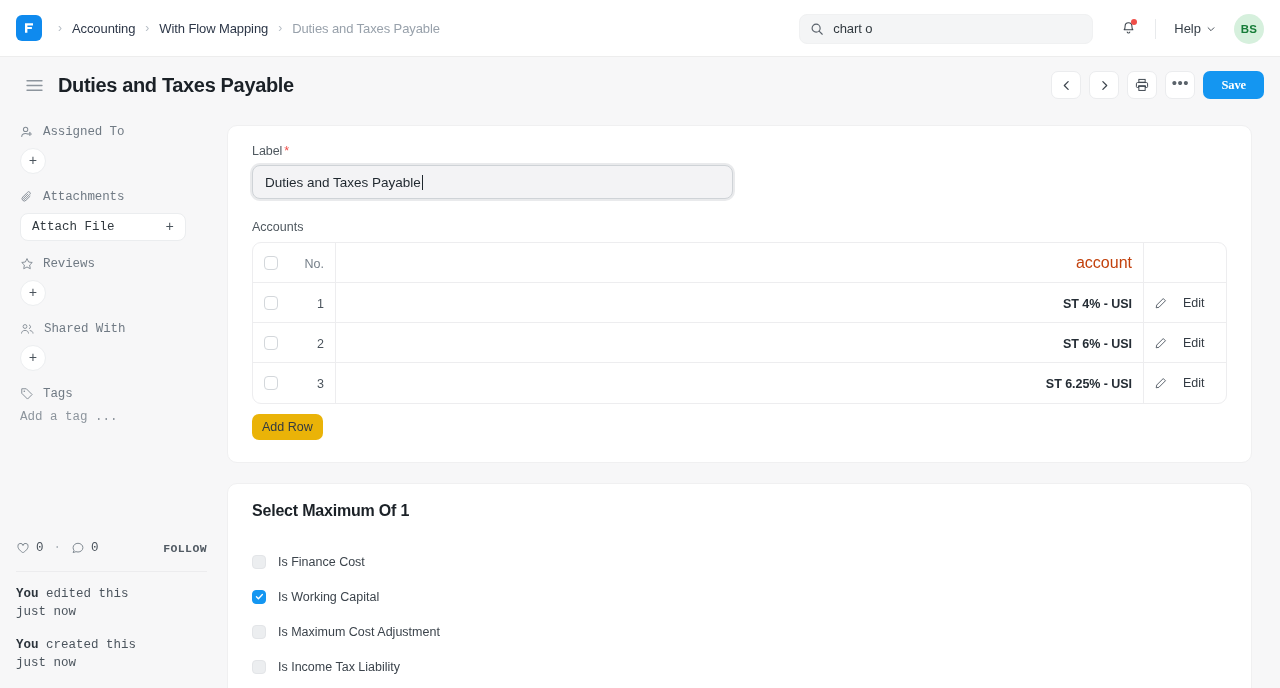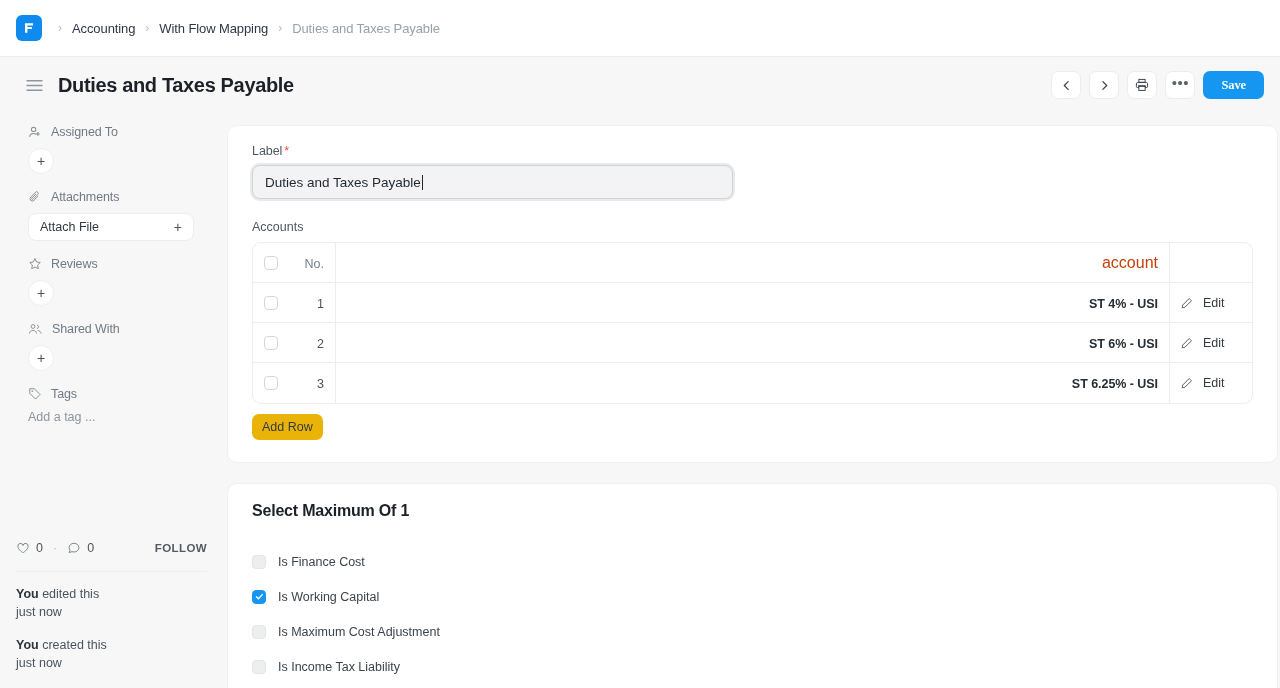--- a/index.html
+++ b/index.html
@@ -127,22 +127,23 @@
     font-family: Liberation Serif, serif;
   }
 
   
   .layout { display: flex; height: calc(688px - 57px - 56px); }
 
   
   .sidebar {
     width: 227px;
     flex: none;
-    padding: 12px 0 0 28px;
+    padding: 12px 0 0 20px;
     position: relative;
+    font-family: Liberation Mono, monospace;
   }
   .side-section { margin-bottom: 16px; }
   .side-head {
     display: flex; align-items: center; gap: 9px;
     color: #707a84;
     font-size: 12.5px;
     letter-spacing: -0.1px;
     margin-bottom: 9px;
   }
   .plus-circle {
@@ -185,21 +186,21 @@
   }
   .foot-sep { height: 1px; background: #ececee; margin: 8px 0 12px 0; }
   .log-entry { margin-bottom: 14px; line-height: 18px; }
   .log-entry .who { font-weight: 700; font-size: 12.5px; color: #2b333b; }
   .log-entry .what { font-size: 12.5px; color: #4b545d; }
   .log-entry .when { font-size: 12.5px; color: #4b545d; display: block; }
 
   
   .main {
     flex: 1;
-    padding: 12px 2px 0 0;
+    padding: 12px 28px 0 0;
     overflow: hidden;
   }
   .card {
     background: #fff;
     border: 1px solid #f0f0f1;
     border-radius: 10px;
     padding: 18px 24px 22px 24px;
     margin-bottom: 20px;
   }
   .field-label {
@@ -253,21 +254,21 @@
   .col-chk { width: 35px; padding-left: 11px !important; }
   .col-no { width: 48px; border-right: 1px solid #ededef; }
   .col-acct { border-right: 1px solid #ededef; }
   .col-edit { width: 82px; }
   th.col-no, th.col-acct { }
   .th-txt { font-size: 12.5px; color: #757f89; }
   .th-acct { font-size: 16px; color: #c2410c; margin-left: 44px; }
   .td-no { font-size: 12.5px; color: #4b545d; }
   .td-acct { font-size: 12.5px; font-weight: 700; color: #252d35; letter-spacing: -0.05px; }
   .edit-btn {
-    display: flex; align-items: center; gap: 10px;
+    display: flex; align-items: center; gap: 16px;
     font-size: 12.5px; color: #333b43;
     justify-content: flex-start;
   }
   .chk {
     width: 14px; height: 14px;
     border: 1px solid #d3d7db;
     border-radius: 4px;
     background: #fff;
     display: block;
   }
@@ -317,20 +318,48 @@
 
   <nav class="breadcrumb">
     <span class="crumb-sep">›</span>
     <a class="crumb">Accounting</a>
     <span class="crumb-sep">›</span>
     <a class="crumb">With Flow Mapping</a>
     <span class="crumb-sep">›</span>
     <span class="crumb muted">Duties and Taxes Payable</span>
   </nav>
 
+  <div class="nav-right">
+    <div class="search-box">
+      <svg width="14" height="14" viewBox="0 0 16 16" aria-hidden="true">
+        <circle cx="7" cy="7" r="4.6" fill="none" stroke="#59616a" stroke-width="1.3"></circle>
+        <line x1="10.4" y1="10.4" x2="14" y2="14" stroke="#59616a" stroke-width="1.3" stroke-linecap="round"></line>
+      </svg>
+      <span class="search-text">chart o</span>
+    </div>
+
+    <div class="bell-wrap">
+      <svg width="17" height="17" viewBox="0 0 20 20" aria-hidden="true">
+        <path d="M10 3.2c-2.4 0-4 1.8-4 4.2 0 3-1.1 4-1.1 4h10.2s-1.1-1-1.1-4c0-2.4-1.6-4.2-4-4.2z" fill="none" stroke="#3d454d" stroke-width="1.25" stroke-linejoin="round"></path>
+        <path d="M8.5 14.2a1.6 1.6 0 0 0 3 0" fill="none" stroke="#3d454d" stroke-width="1.25" stroke-linecap="round"></path>
+      </svg>
+      <span class="bell-dot"></span>
+    </div>
+
+    <div class="divider-v"></div>
+
+    <div class="help">
+      <span>Help</span>
+      <svg width="10" height="10" viewBox="0 0 12 12" aria-hidden="true">
+        <path d="M2.5 4.5L6 8l3.5-3.5" fill="none" stroke="#4a525a" stroke-width="1.2" stroke-linecap="round" stroke-linejoin="round"></path>
+      </svg>
+    </div>
+
+    <div class="avatar">BS</div>
+  </div>
 </div>
 
 <div class="page-head">
   <span class="menu-icon">
     <svg width="17" height="13" viewBox="0 0 18 14" aria-hidden="true">
       <line x1="1" y1="2" x2="17" y2="2" stroke="#8d959d" stroke-width="1.6" stroke-linecap="round"></line>
       <line x1="1" y1="7" x2="17" y2="7" stroke="#8d959d" stroke-width="1.6" stroke-linecap="round"></line>
       <line x1="1" y1="12" x2="17" y2="12" stroke="#8d959d" stroke-width="1.6" stroke-linecap="round"></line>
     </svg>
   </span>

